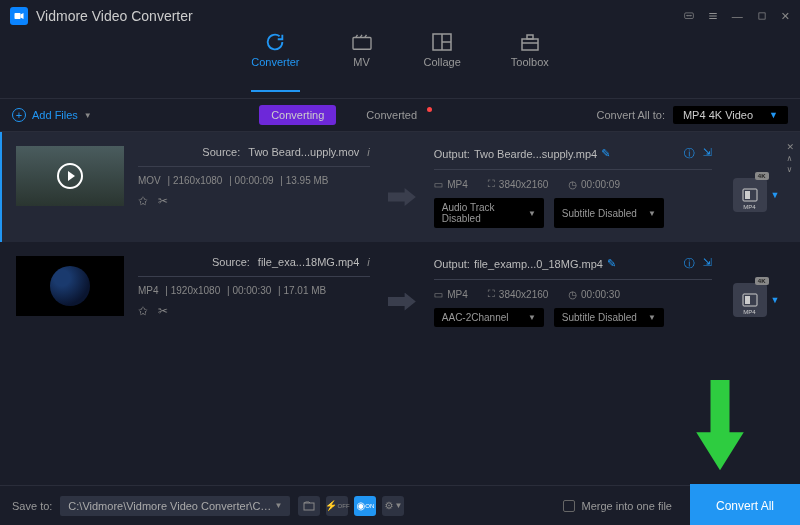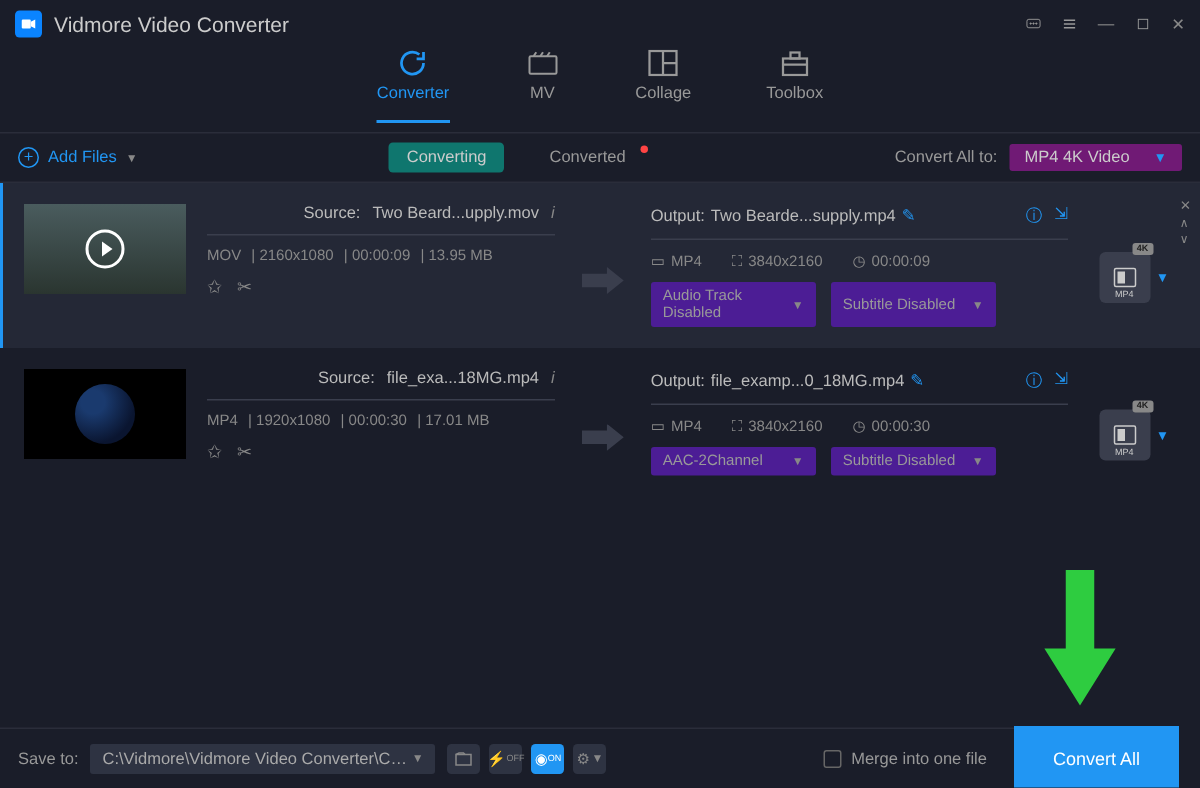--- a/index.html
+++ b/index.html
@@ -5,34 +5,34 @@
 * { margin:0; padding:0; box-sizing:border-box; font-family:'Segoe UI',Arial,sans-serif; }
 body { width:800px; height:525px; background:#1a1d29; color:#aaa; overflow:hidden; position:relative; }
 .titlebar { height:32px; display:flex; align-items:center; padding:0 10px; justify-content:space-between; }
 .title-left { display:flex; align-items:center; gap:8px; }
 .logo { width:18px; height:18px; background:#0a84ff; border-radius:3px; display:flex; align-items:center; justify-content:center; }
 .logo svg { width:12px; height:12px; }
 .app-title { font-size:14px; color:#ccc; }
 .win-controls { display:flex; gap:14px; color:#888; font-size:11px; }
 .win-controls span { cursor:pointer; display:flex; align-items:center; }
 .tabbar { display:flex; justify-content:center; gap:50px; padding:0 0 6px; border-bottom:1px solid #2a2d3a; }
-.tab { display:flex; flex-direction:column; align-items:center; gap:4px; cursor:pointer; padding-bottom:12px; }
+.tab { display:flex; flex-direction:column; align-items:center; gap:4px; cursor:pointer; padding-bottom:22px; }
 .tab span.lbl { font-size:11px; color:#999; }
 .tab.active span.lbl { color:#2196f3; }
 .tab.active { border-bottom:2px solid #2196f3; }
 .tab-ic { width:24px; height:20px; display:flex; align-items:center; justify-content:center; }
 .toolbar { display:flex; align-items:center; padding:6px 12px; justify-content:space-between; font-size:11px; border-bottom:1px solid #2a2d3a; }
 .addfiles { display:flex; align-items:center; gap:6px; color:#2196f3; cursor:pointer; }
 .plus-circle { width:14px; height:14px; border:1.5px solid #2196f3; border-radius:50%; display:flex; align-items:center; justify-content:center; font-size:11px; line-height:1; }
 .subtabs { display:flex; gap:18px; }
 .subtab { padding:4px 12px; border-radius:3px; cursor:pointer; color:#999; position:relative; }
-.subtab.active { background:#0f766e; color:#ccc; }
+.subtab.active { background:#6d28d9; color:#ccc; }
 .reddot { width:5px; height:5px; background:#ff4444; border-radius:50%; position:absolute; top:2px; right:-3px; }
 .convertall { display:flex; align-items:center; gap:8px; color:#999; }
-.dropdown { background:#701a75; padding:3px 10px; border-radius:2px; display:flex; align-items:center; gap:16px; color:#ccc; cursor:pointer; }
+.dropdown { background:#000000; padding:3px 10px; border-radius:2px; display:flex; align-items:center; gap:16px; color:#ccc; cursor:pointer; }
 .filelist { height:320px; overflow:auto; }
 .file-row { display:flex; padding:14px 14px; gap:14px; border-left:2px solid transparent; position:relative; }
 .file-row.highlight { background:#242836; border-left:2px solid #2196f3; }
 .thumb { width:108px; height:60px; background:#000; position:relative; flex-shrink:0; display:flex; align-items:center; justify-content:center; }
 .play-icon { width:26px; height:26px; border:2px solid #fff; border-radius:50%; display:flex; align-items:center; justify-content:center; }
 .play-icon::after { content:''; border-left:7px solid #fff; border-top:5px solid transparent; border-bottom:5px solid transparent; margin-left:2px; }
 .thumb-earth { width:40px; height:40px; border-radius:50%; background:radial-gradient(circle at 30% 30%, #1a3a6e 20%, #0a1530 70%); }
 .src-col { flex:1; display:flex; flex-direction:column; gap:8px; font-size:11px; }
 .src-header { display:flex; align-items:center; gap:8px; color:#bbb;justify-content:flex-end; }
 .divider-h { height:1px; background:#3a3e4d; }
@@ -41,27 +41,27 @@
 .action-icons { display:flex; gap:10px; color:#888; font-size:12px; }
 .arrow-conv { width:36px; display:flex; align-items:center; justify-content:center; margin-top:20px; }
 .arrow-shape { width:28px; height:18px; background:#3a3e4d; clip-path:polygon(0 25%, 60% 25%, 60% 0, 100% 50%, 60% 100%, 60% 75%, 0 75%); }
 .out-col { flex:1.2; display:flex; flex-direction:column; gap:8px; font-size:11px; }
 .out-header { display:flex; align-items:center; gap:8px; color:#bbb; justify-content:space-between; }
 .out-header-left { display:flex; align-items:center; gap:4px; }
 .info-icons { display:flex; gap:8px; color:#2196f3; }
 .out-meta { display:flex; gap:20px; color:#888; font-size:10px; align-items:center; }
 .out-meta-item { display:flex; gap:4px; align-items:center; }
 .selects { display:flex; gap:10px; }
-.sel { background:#4c1d95; padding:4px 8px; border-radius:2px; font-size:10px; color:#999; display:flex; align-items:center; justify-content:space-between; width:110px; cursor:pointer; }
+.sel { background:#000000; padding:4px 8px; border-radius:2px; font-size:10px; color:#999; display:flex; align-items:center; justify-content:space-between; width:110px; cursor:pointer; }
 .fmt-col { width:60px; display:flex; align-items:center; justify-content:center; gap:4px; margin-top:16px; }
 .fmt-badge { width:34px; height:34px; background:#3a3e4d; border-radius:4px; position:relative; display:flex; align-items:center; justify-content:center; flex-direction:column; }
 .fmt-4k { position:absolute; top:-6px; right:-2px; background:#888; color:#222; font-size:6px; padding:1px 3px; border-radius:2px; font-weight:bold; }
 .fmt-txt { font-size:6px; color:#ccc; position:absolute; bottom:2px; }
 .row-controls { position:absolute; right:6px; top:10px; display:flex; flex-direction:column; gap:2px; color:#888; font-size:9px; }
-.footer { position:absolute; bottom:0; left:0; right:14px; height:40px; background:#1a1d29; display:flex; align-items:center; padding:0 0 0 12px; gap:8px; font-size:11px; border-top:1px solid #2a2d3a; }
+.footer { position:absolute; bottom:0; left:0; right:0; height:40px; background:#1a1d29; display:flex; align-items:center; padding:0 0 0 12px; gap:8px; font-size:11px; border-top:1px solid #2a2d3a; }
 .saveto-lbl { color:#999; }
 .path-box { background:#2e3342; padding:4px 8px; border-radius:2px; color:#aaa; width:230px; display:flex; justify-content:space-between; align-items:center; cursor:pointer; }
 .footer-icons { display:flex; gap:6px; }
 .footer-ic { width:22px; height:20px; background:#2e3342; border-radius:3px; display:flex; align-items:center; justify-content:center; font-size:10px; color:#888; cursor:pointer; }
 .footer-ic.on { background:#2196f3; color:#fff; }
 .merge { display:flex; align-items:center; gap:6px; color:#999; margin-left:auto; margin-right:10px; cursor:pointer; }
 .checkbox { width:12px; height:12px; border:1px solid #666; border-radius:2px; }
 .convert-btn { background:#2196f3; color:#fff; padding:0 26px; height:44px; display:flex; align-items:center; font-size:12px; cursor:pointer; }
 .big-arrow { position:absolute; right:50px; bottom:50px; width:60px; height:95px; pointer-events:none; z-index:10; }
 .chev { font-size:9px; color:#2196f3; }

